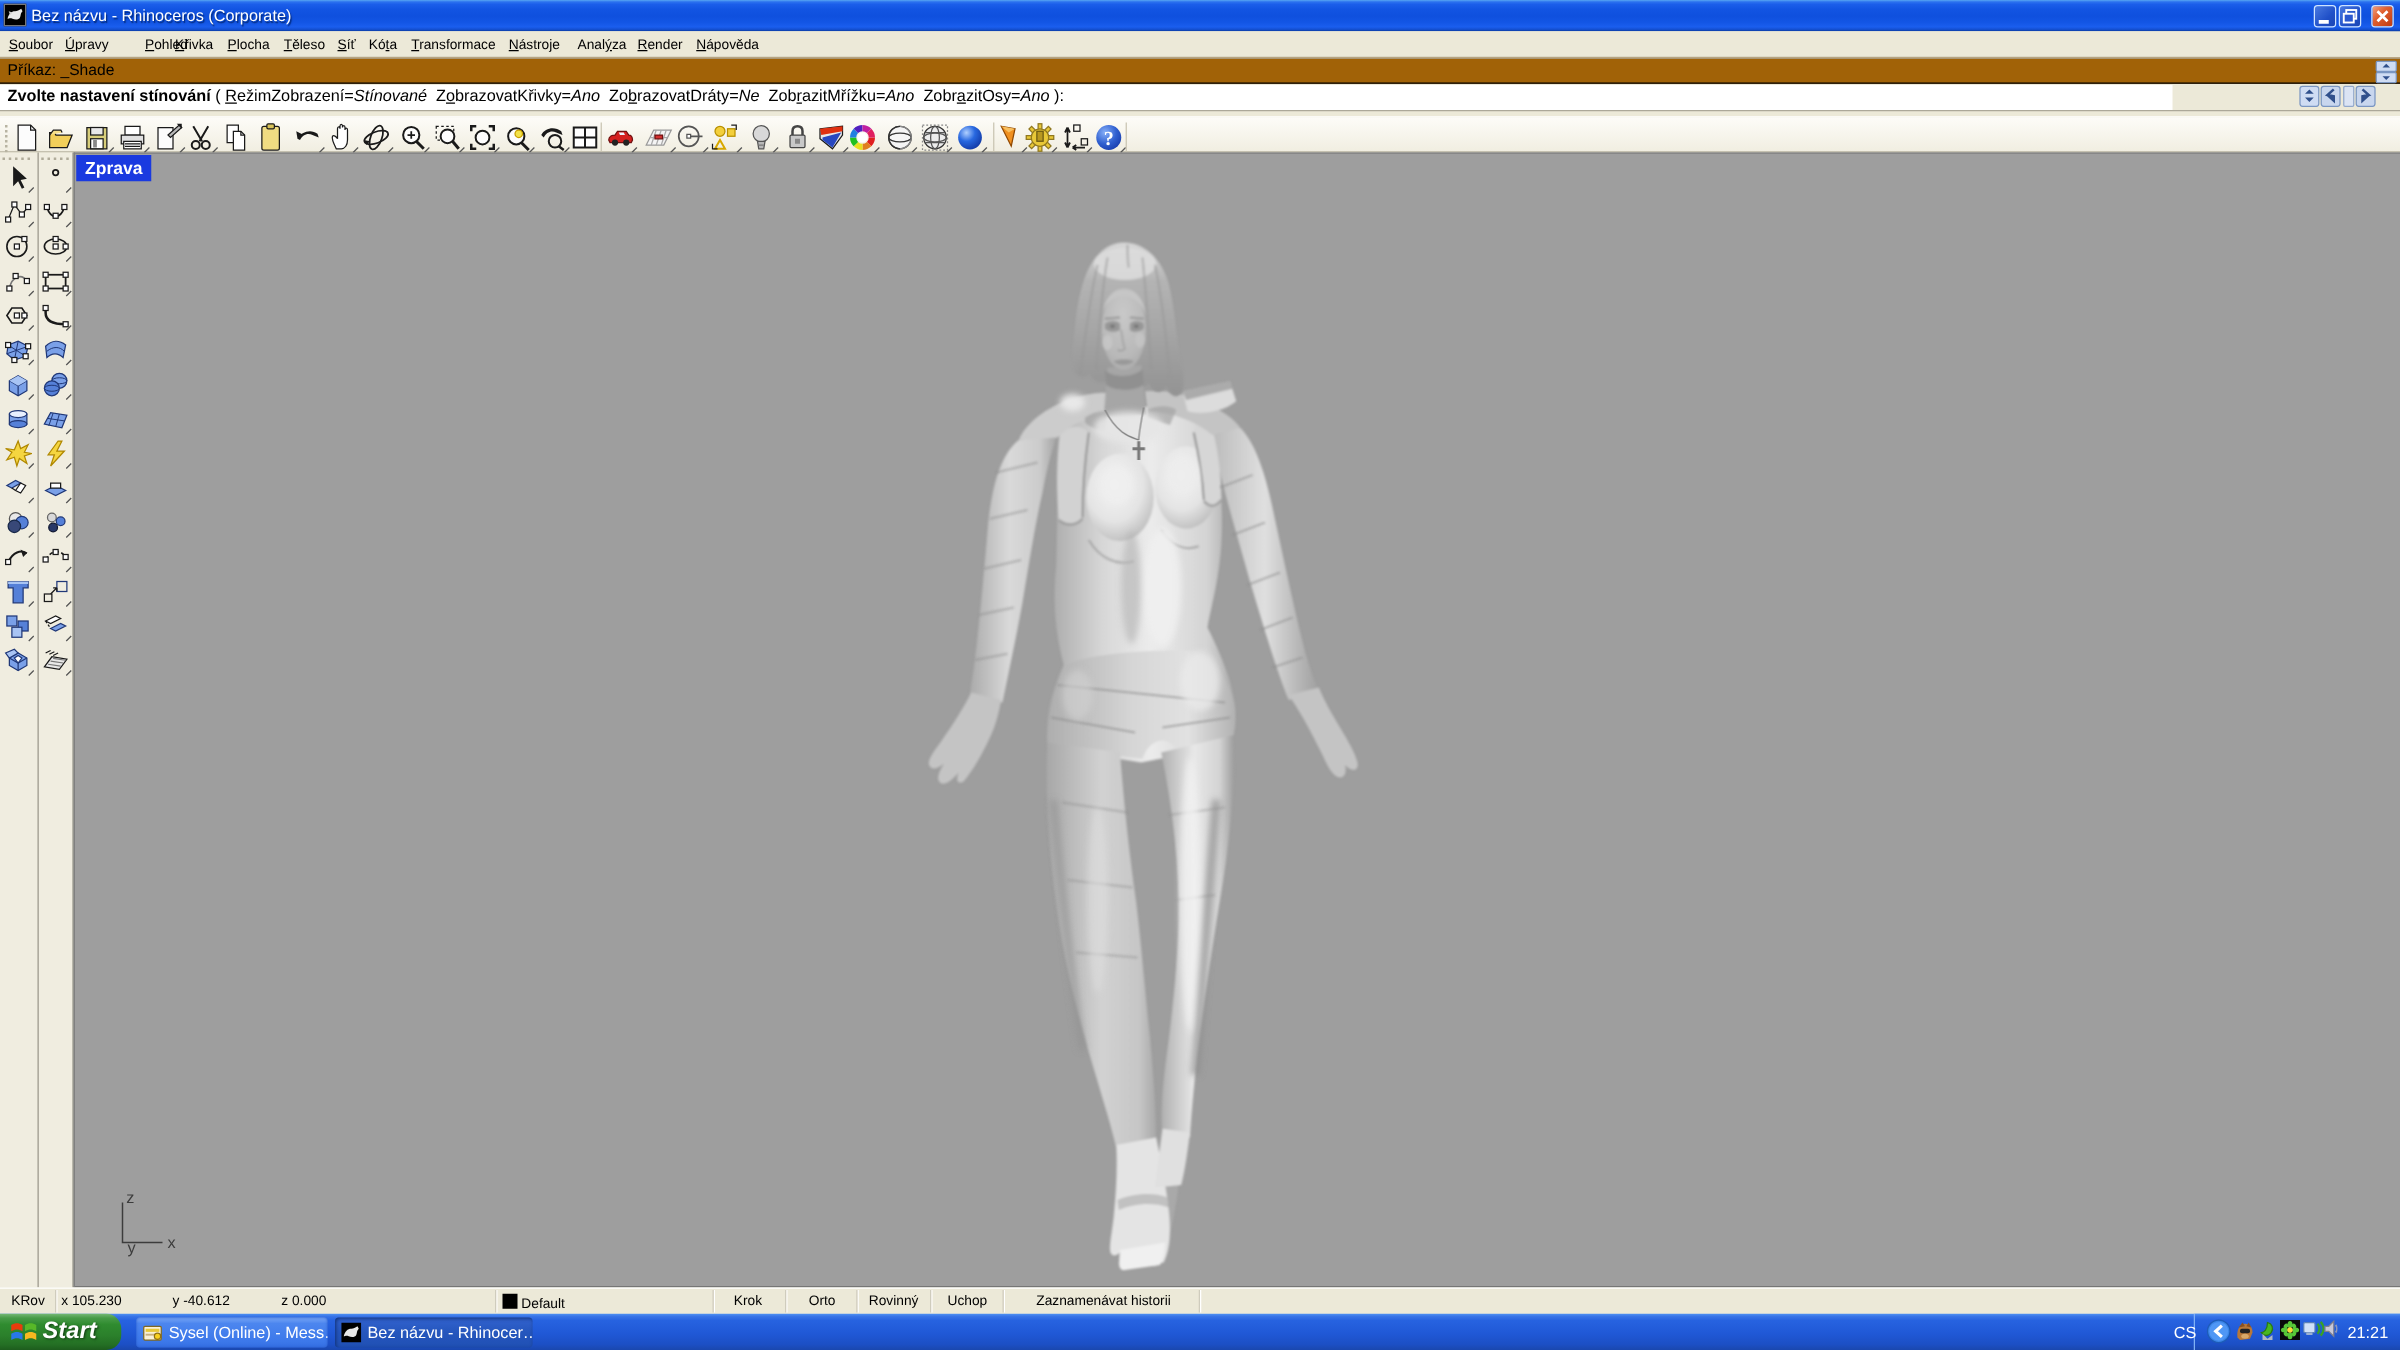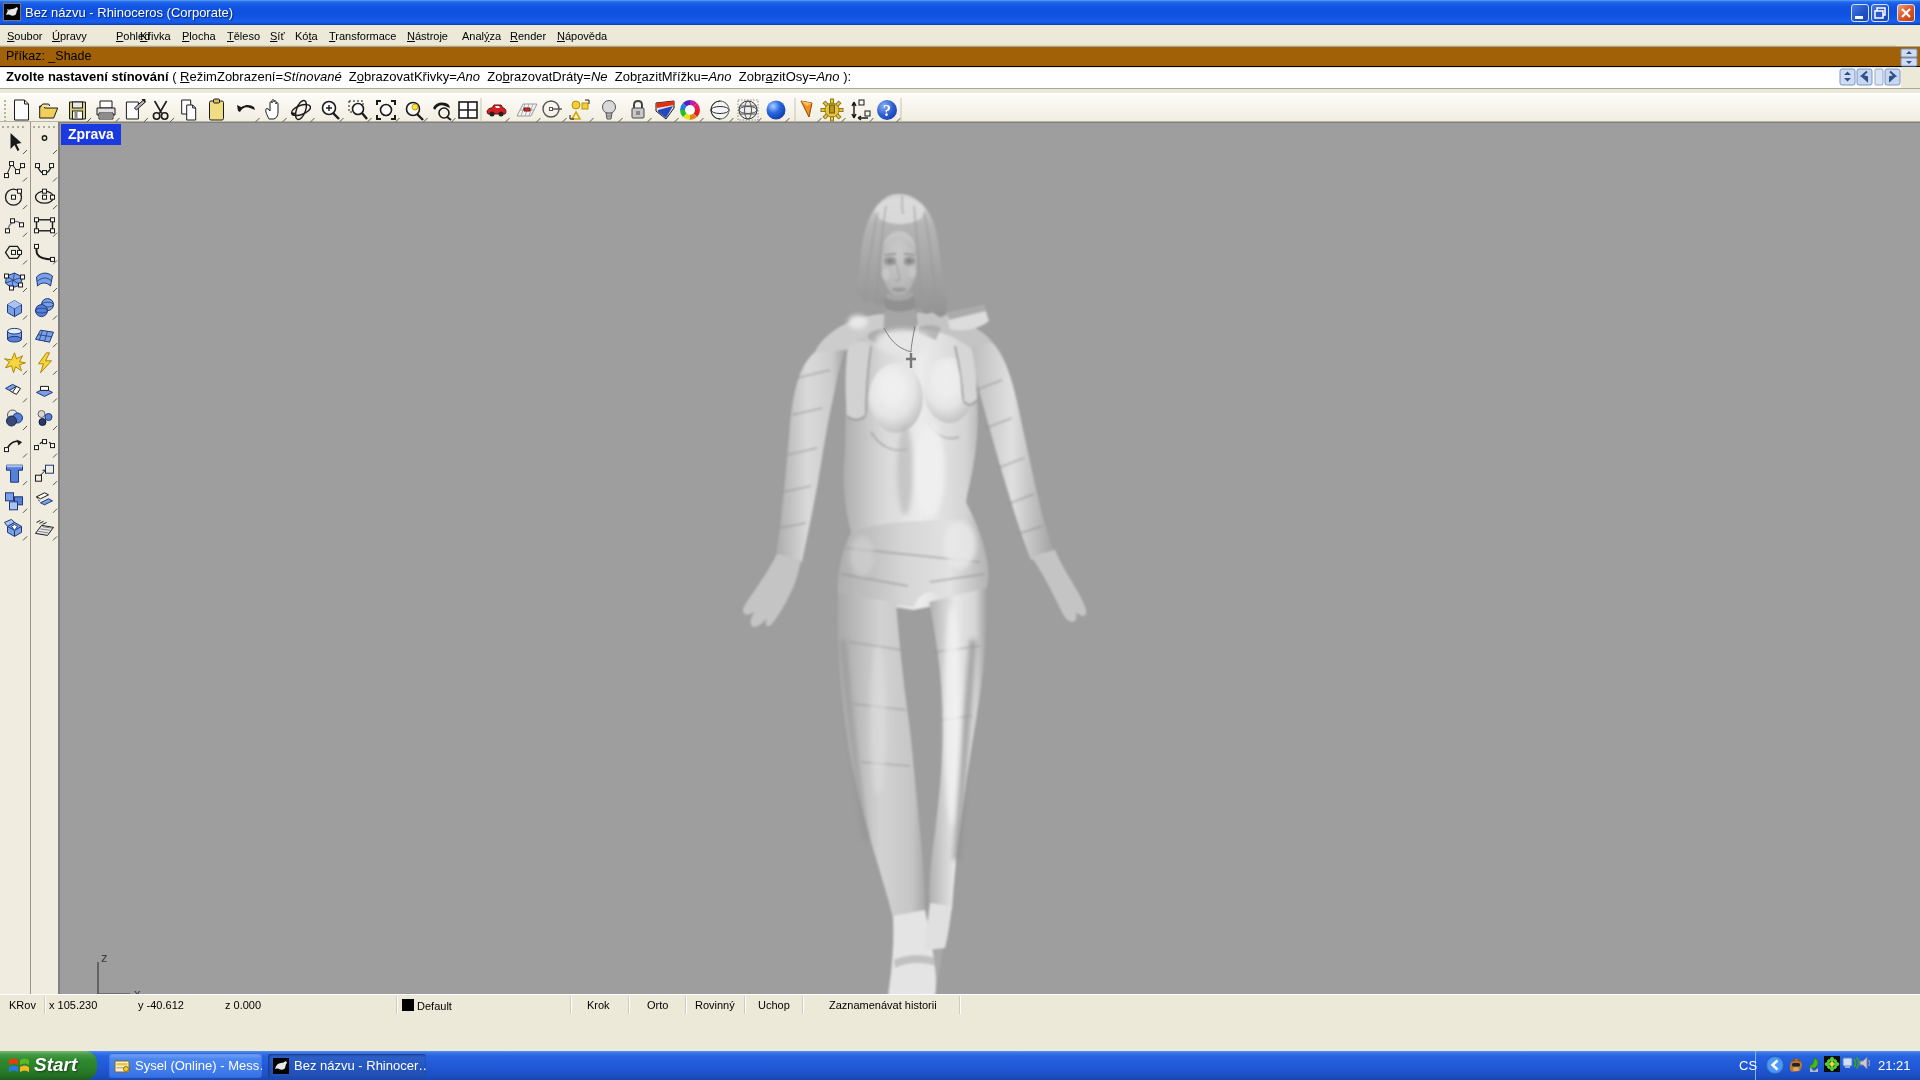--- a/index.html
+++ b/index.html
@@ -8,28 +8,28 @@
 #titleicon{position:absolute;left:3px;top:3px;width:18px;height:18px;background:#000;border:1px solid #777}
 #titletext{position:absolute;left:25px;top:5px;color:#fff;font-weight:normal;font-size:13px;text-shadow:1px 1px 1px #00287a}
 .tbtn{position:absolute;top:4px;width:18px;height:18px;border:1px solid #cfe4ff;border-radius:3px;color:#fff;font-size:12px;text-align:center;line-height:16px}
 #btnmin{left:1851px;background:linear-gradient(135deg,#4a7ae0,#2050c8 60%,#1b46b4)}
 #btnmax{left:1871px;background:linear-gradient(135deg,#4a7ae0,#2050c8 60%,#1b46b4)}
 #btncls{left:1897px;background:linear-gradient(135deg,#f0a080,#e06030 40%,#c03a10)}
 #menubar{position:absolute;left:0;top:25px;width:1896px;height:21px;background:#ece9d8;border-bottom:1px solid #d8d4c0;font-size:11px;color:#000}
 #menubar span{position:absolute;top:5px}
 #menubar u{text-decoration:underline}
 #cmd1{position:absolute;left:0;top:46px;width:1920px;height:21px;background:#a16207;border-top:1px solid #aca899;font-size:12.5px;color:#000;padding:2px 0 0 6px;border-bottom:1px solid #000}
-#cmd2{position:absolute;left:0;top:68px;width:1901px;height:20px;background:#fff;font-size:13px;color:#000;padding:1px 0 0 6px;white-space:nowrap}
+#cmd2{position:absolute;left:0;top:68px;width:1738px;height:20px;background:#fff;font-size:13px;color:#000;padding:1px 0 0 6px;white-space:nowrap}
 #cmdgap{position:absolute;left:0;top:88px;width:1920px;height:5px;background:#ece9d8;border-top:1px solid #aca899}
 #toolbar{position:absolute;left:0;top:93px;width:1920px;height:29px;background:linear-gradient(180deg,#fdfcf8,#f1eee1);border-top:1px solid #fff;border-bottom:1px solid #b8b4a2}
 #dock{position:absolute;left:0;top:122px;width:59px;height:908px;background:#f0ede0;border-right:1px solid #828177}
 #dockdiv{position:absolute;left:30px;top:122px;width:1px;height:908px;background:#9a978a}
 #viewport{position:absolute;left:59px;top:122px;width:1861px;height:908px;background:#9e9e9e;border-top:1px solid #808080;border-left:1px solid #808080;border-bottom:1px solid #6a6a6a;box-sizing:border-box}
 #vplabel{position:absolute;left:61px;top:124px;width:60px;height:21px;background:#1a3ae0;color:#fff;font-size:14px;font-weight:bold;padding:2px 0 0 7px}
-#statusbar{position:absolute;left:0;top:994px;width:1920px;height:38px;background:#ece9d8;border-top:1px solid #fff;font-size:11px;color:#000}
+#statusbar{position:absolute;left:0;top:1030px;width:1920px;height:38px;background:#ece9d8;border-top:1px solid #fff;font-size:11px;color:#000}
 #statusbar .cell{position:absolute;top:4px}
 #statusbar .sep{position:absolute;top:1px;width:2px;height:18px;border-left:1px solid #cfccbd;border-right:1px solid #fff}
 #taskbar{position:absolute;left:0;top:1051px;width:1920px;height:29px;
 background:linear-gradient(180deg,#4f91f2 0%,#3672e6 8%,#2763e0 18%,#2058d6 55%,#1c4fc4 85%,#1a47ae 100%)}
 #startbtn{position:absolute;left:0;top:1051px;width:97px;height:29px;border-radius:0 12px 12px 0;
 background:linear-gradient(180deg,#74b874 0%,#479b47 12%,#2f8b2f 30%,#2b802b 60%,#246f24 85%,#1d5c1d 100%);
 color:#fff;font-size:19px;font-weight:bold;font-style:italic;text-shadow:1px 1px 2px #143d14;padding:3px 0 10px 34px}
 .task{position:absolute;top:1054px;height:24px;border-radius:3px;color:#fff;font-size:13px;padding:4px 6px 0 26px;white-space:nowrap;overflow:hidden}
 #task1{left:109px;width:153px;background:linear-gradient(180deg,#7aa7f5,#4c86ef 20%,#3c78ea 80%,#356fe2 100%);box-shadow:inset 0 0 2px #2a5cc8}
 #task2{left:268px;width:158px;background:linear-gradient(180deg,#3263cf,#2556bd 50%,#2050b4);box-shadow:inset 1px 1px 3px #12337a}

